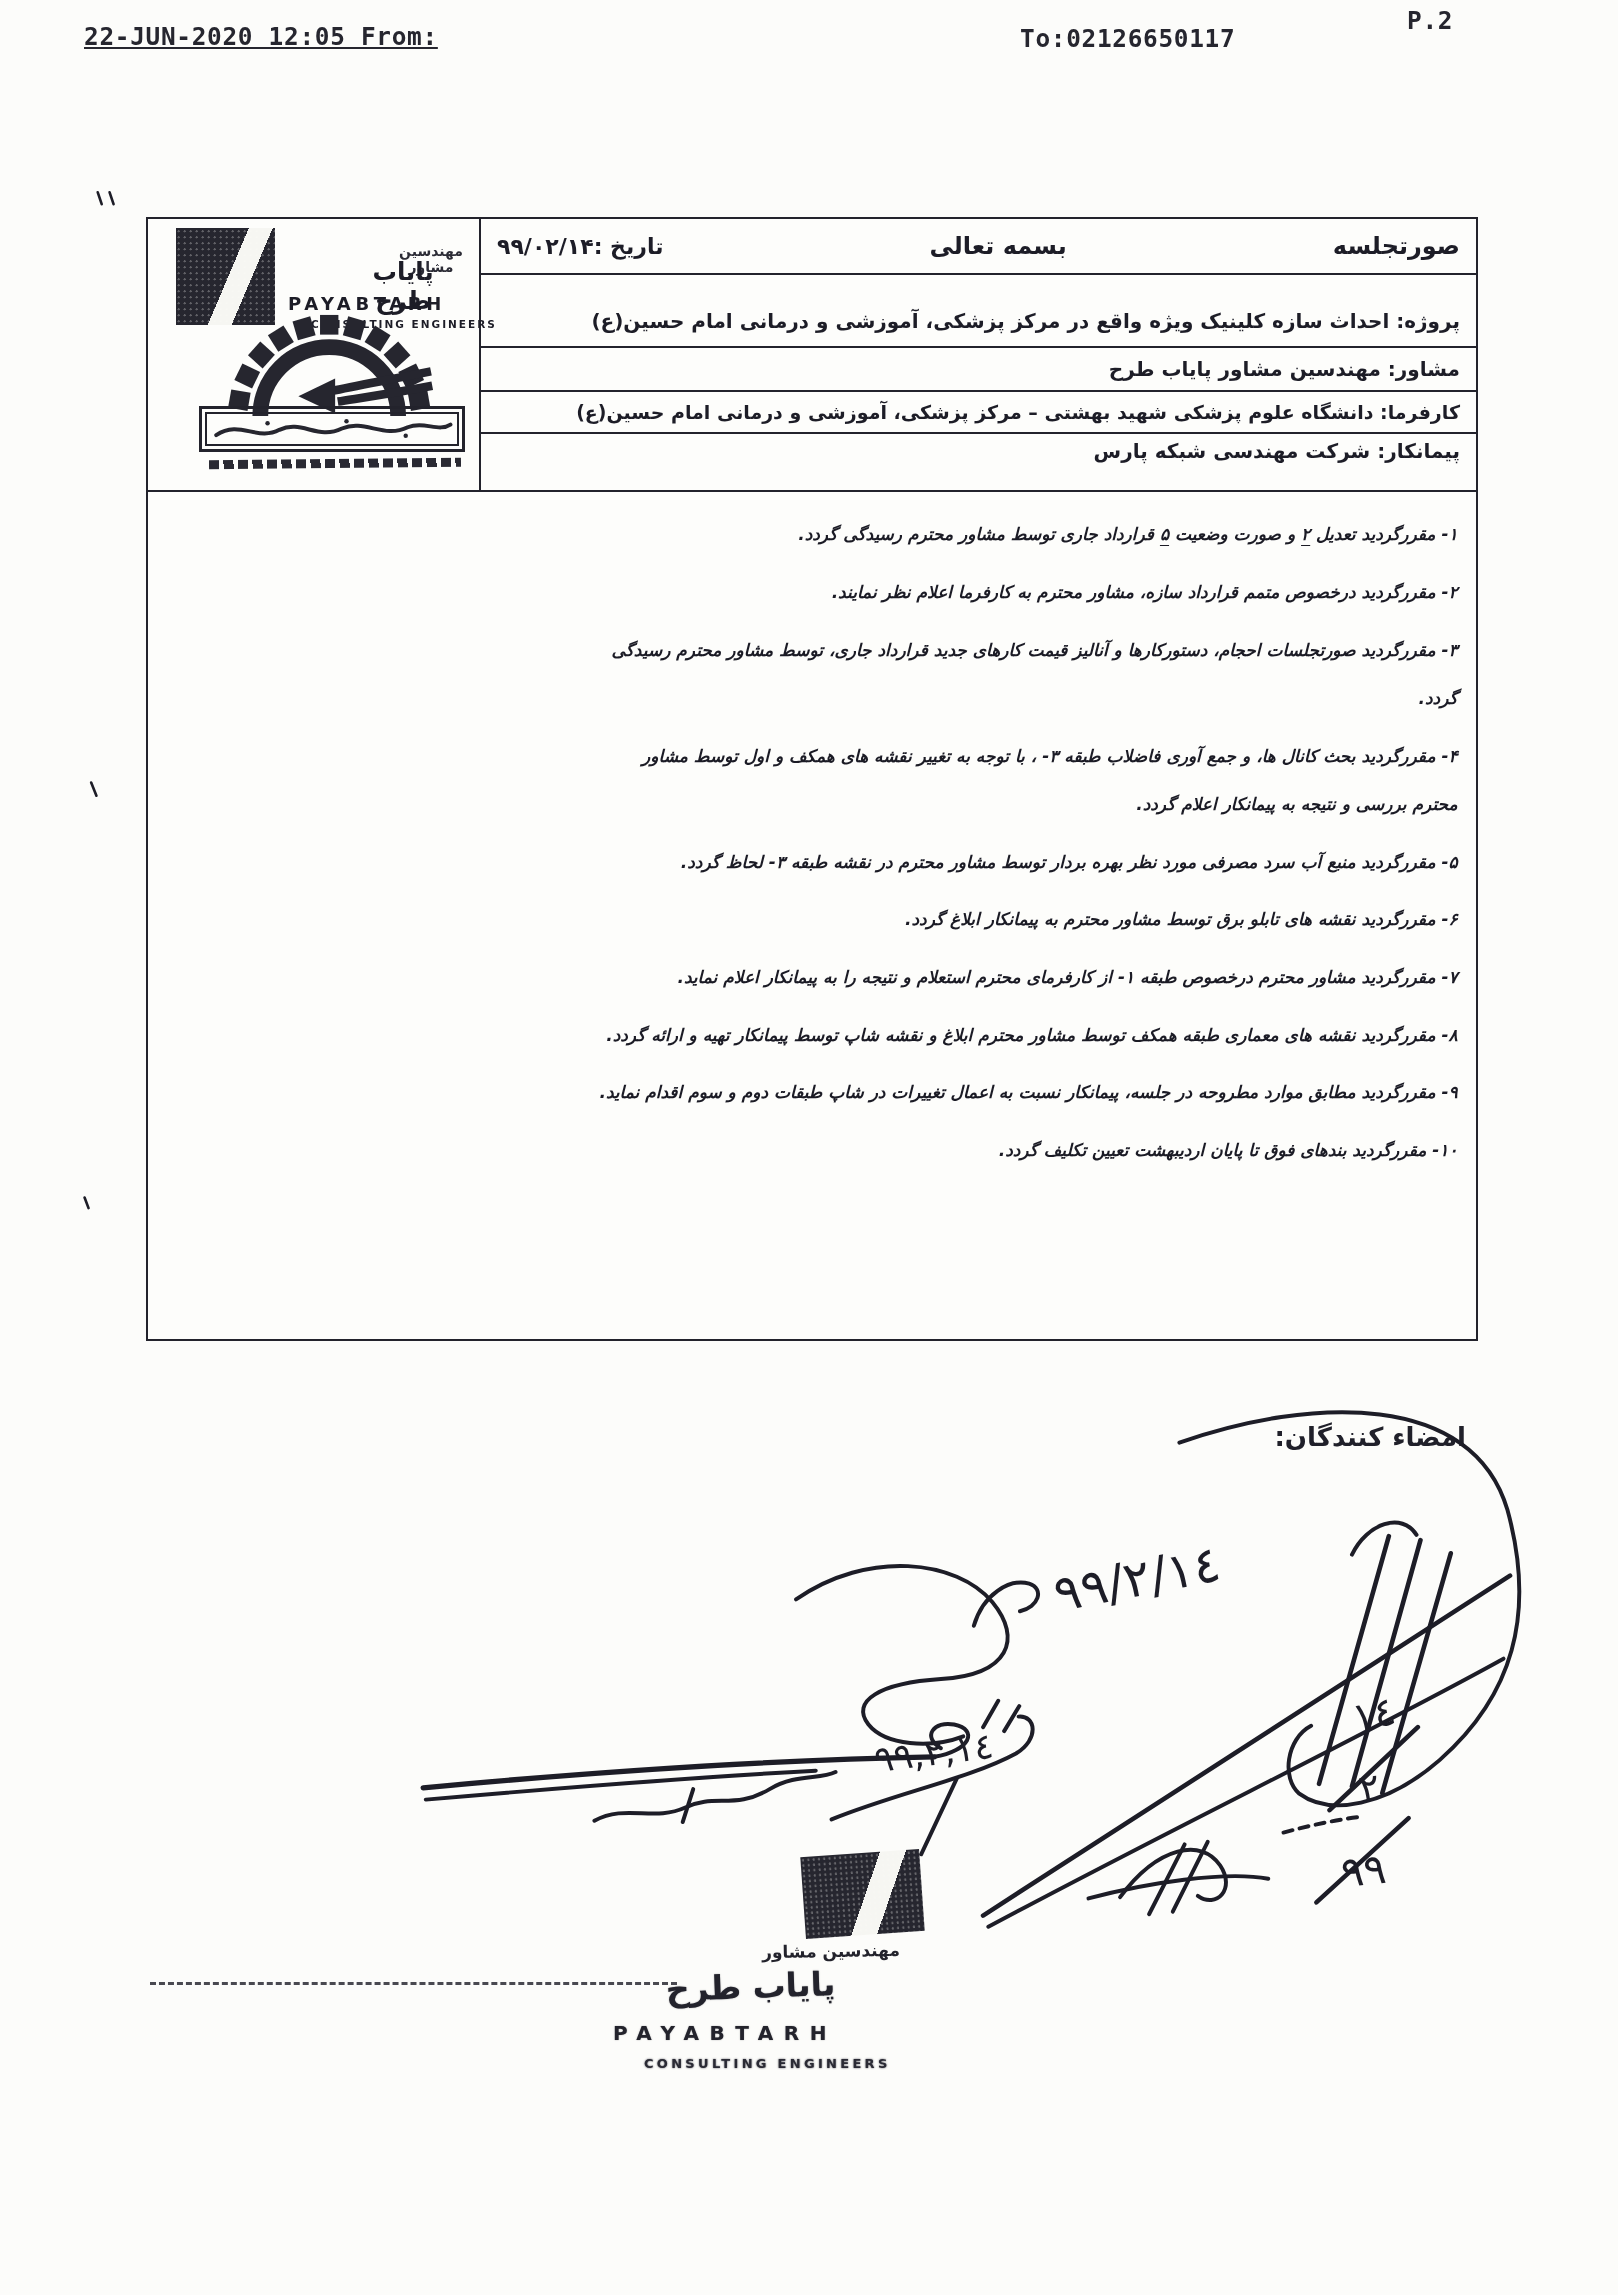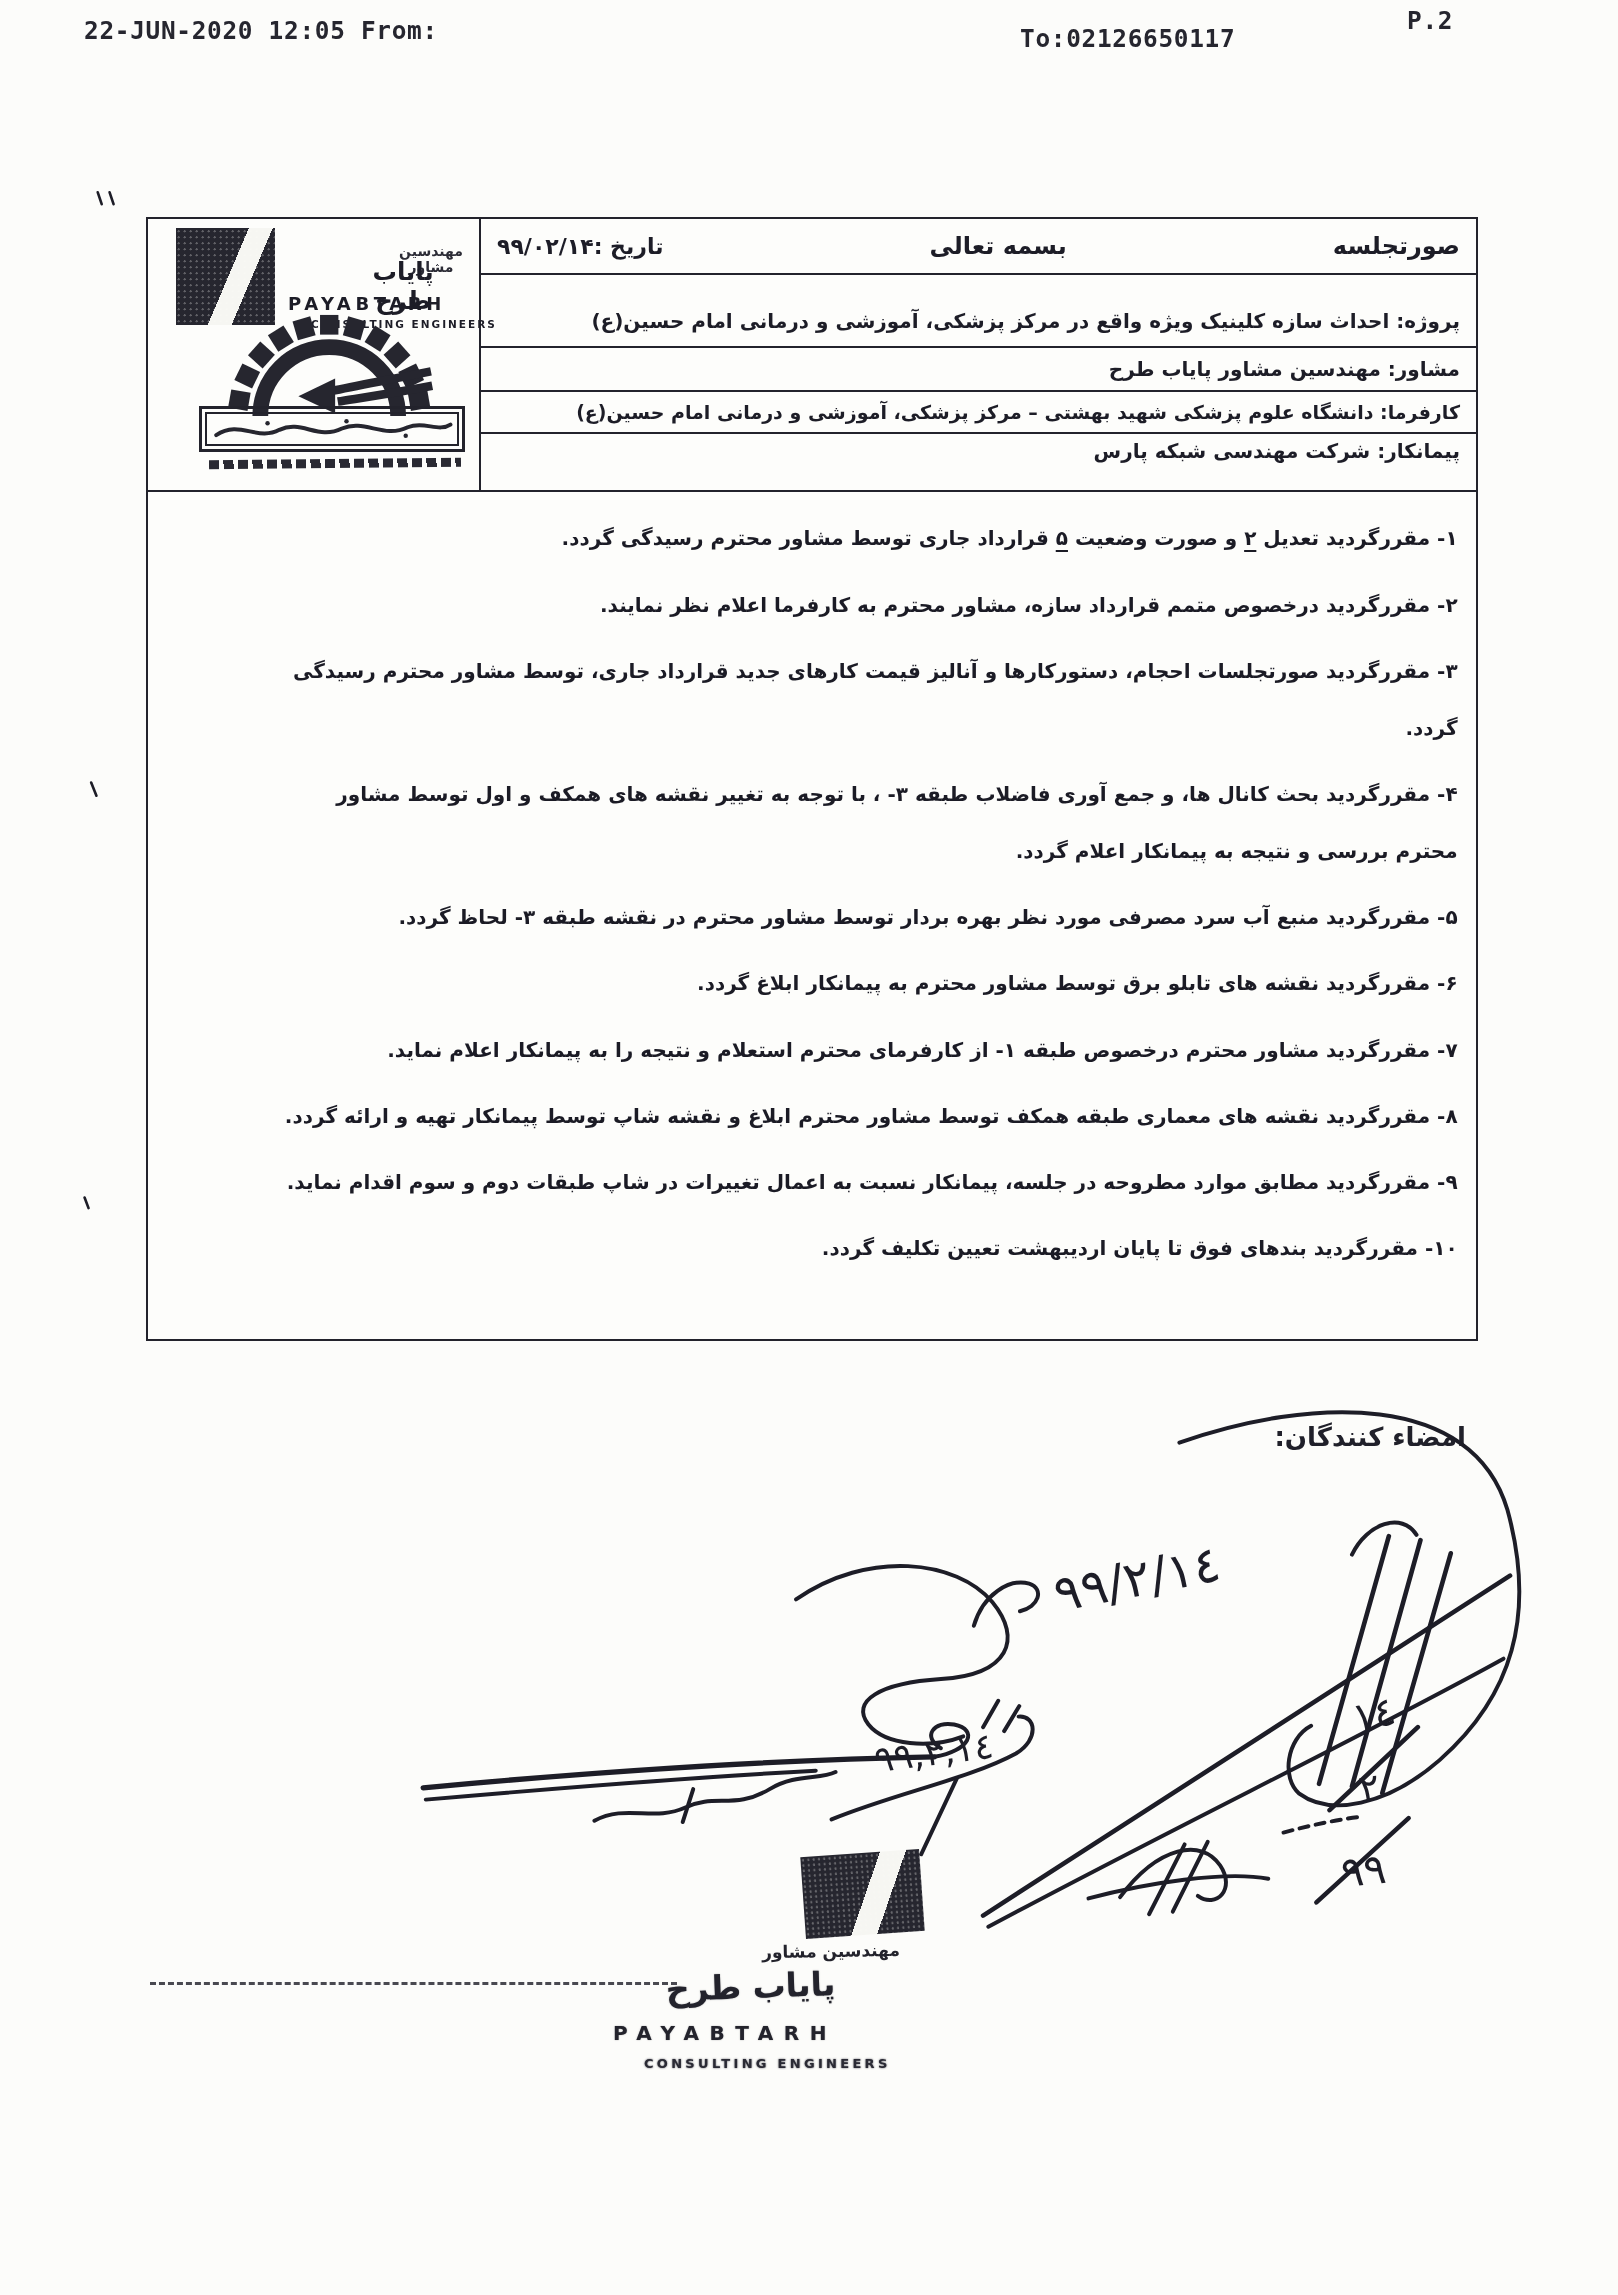--- a/index.html
+++ b/index.html
@@ -3,21 +3,21 @@
 <meta charset="utf-8">
 <style>
   html,body{margin:0;padding:0;background:#e9e9e9;}
   .page{
     position:relative;width:1619px;height:2295px;background:#fcfcfa;
     font-family:"DejaVu Sans",sans-serif;color:#1d1d27;overflow:hidden;
   }
   
   .fax{position:absolute;font-family:"DejaVu Sans Mono",monospace;font-weight:bold;
        font-size:24.4px;color:#26262f;letter-spacing:0.7px;white-space:nowrap;}
-  .fax-from{left:84px;top:16px;}
+  .fax-from{left:84px;top:22px;text-decoration:underline;}
   .fax-to{left:1020px;top:24px;}
   .fax-page{left:1407px;top:6px;}
   
   .doc-table{position:absolute;left:146px;top:217px;width:1332px;height:1124px;
              border:2.6px solid #23232c;box-sizing:border-box;background:#fdfdfb;}
   .doc-header{display:flex;height:271px;border-bottom:2.6px solid #23232c;direction:ltr;}
   .logo-cell{width:333px;min-width:333px;border-right:2.6px solid #23232c;position:relative;box-sizing:border-box;}
   .header-rows{flex:1;display:flex;flex-direction:column;direction:rtl;}
   .hrow{border-bottom:2px solid #23232c;display:flex;align-items:center;
         padding:0 16px;font-weight:bold;font-size:20px;white-space:nowrap;}
@@ -49,22 +49,22 @@
     font-size:18px;font-weight:bold;letter-spacing:4.6px;white-space:nowrap;}
   .brand-en-sub{position:absolute;left:163px;top:99px;width:168px;text-align:center;
     font-size:10.5px;font-weight:bold;letter-spacing:2px;white-space:nowrap;}
   .stamp-banner{position:absolute;left:51px;top:187px;width:266px;height:46px;
     border:3.3px solid #23232c;box-sizing:border-box;}
   .stamp-banner-inner{position:absolute;inset:2.6px;border:2px solid #23232c;}
   .stamp-caption{position:absolute;left:61px;top:240px;width:252px;height:8.6px;
     background:repeating-linear-gradient(90deg,#2a2a33 0 10px,transparent 10px 14.5px);
     transform:rotate(-.6deg);}
   
-  .doc-body{direction:rtl;padding:18.4px 18.4px 0 18.4px;font-weight:bold;font-size:20px;
-            color:#1b1b25;}
+  .doc-body{direction:rtl;padding:18.4px 18.4px 0 18.4px;font-weight:bold;font-size:17px;
+            color:#1b1b25;font-style:italic;}
   .doc-body p{margin:0 0 9.2px 0;line-height:2.85;text-align:right;}
   .u{text-decoration:underline;text-underline-offset:4.6px;}
   
   .sig-label{position:absolute;left:1255px;top:1422px;width:211px;direction:rtl;
     font-size:26px;font-weight:bold;color:#20202a;}
   .hand{position:absolute;color:#1d1d27;white-space:nowrap;
         font-family:"DejaVu Sans",sans-serif;}
   .hd1{left:1053px;top:1550px;font-size:50px;letter-spacing:5.3px;transform:rotate(-11deg);}
   .hd2{left:874px;top:1732px;font-size:36px;letter-spacing:2.6px;transform:rotate(-7deg);}
   .fr1{left:1352px;top:1691px;font-size:40px;transform:rotate(-12deg);}

